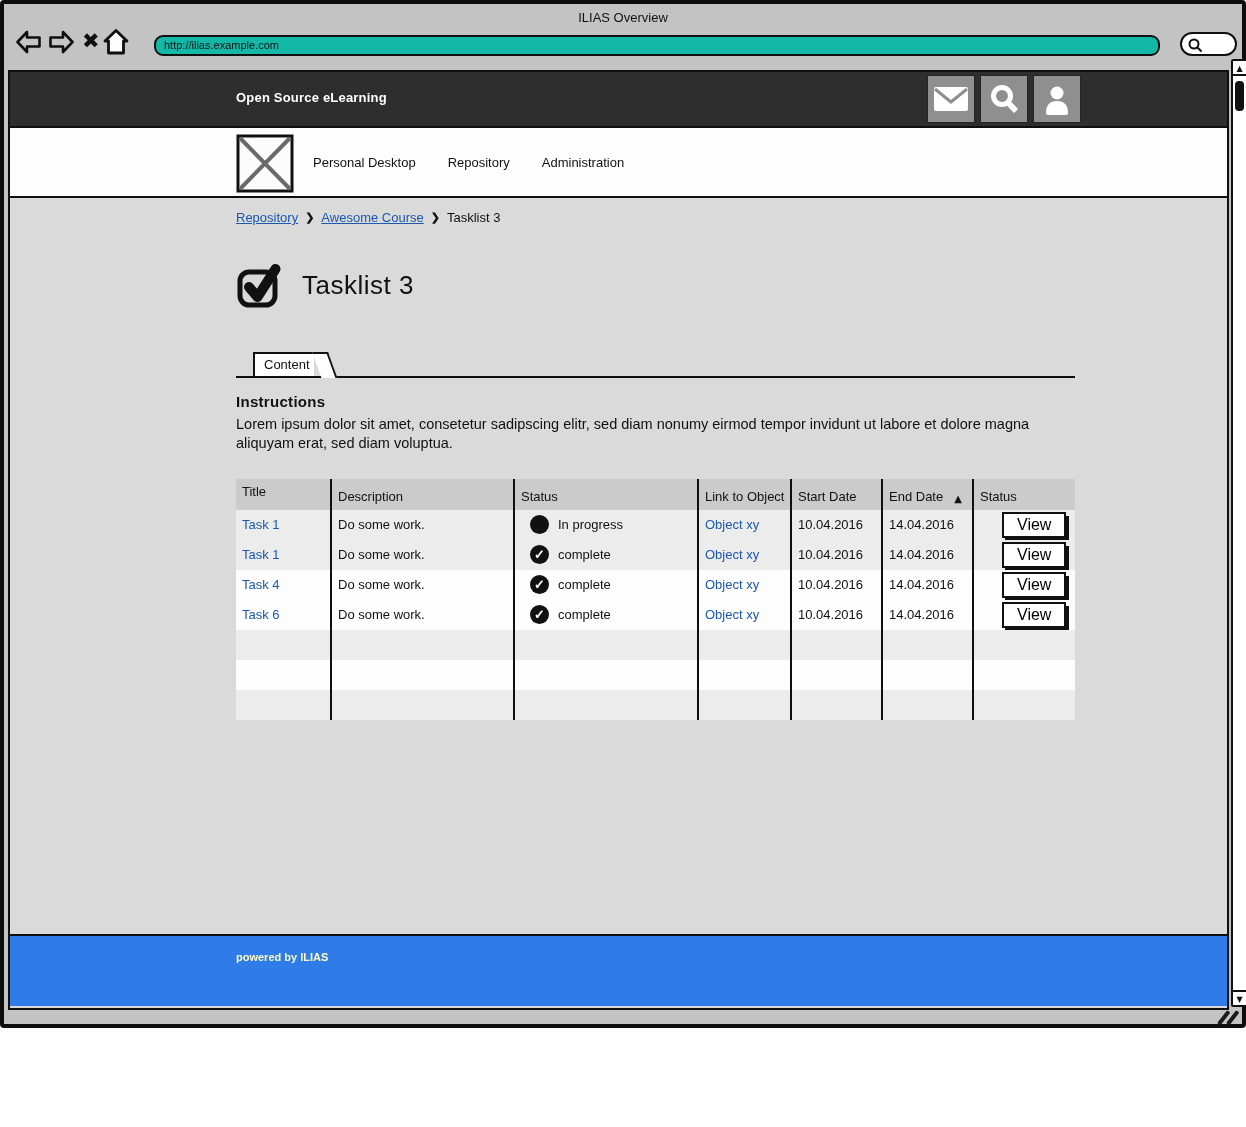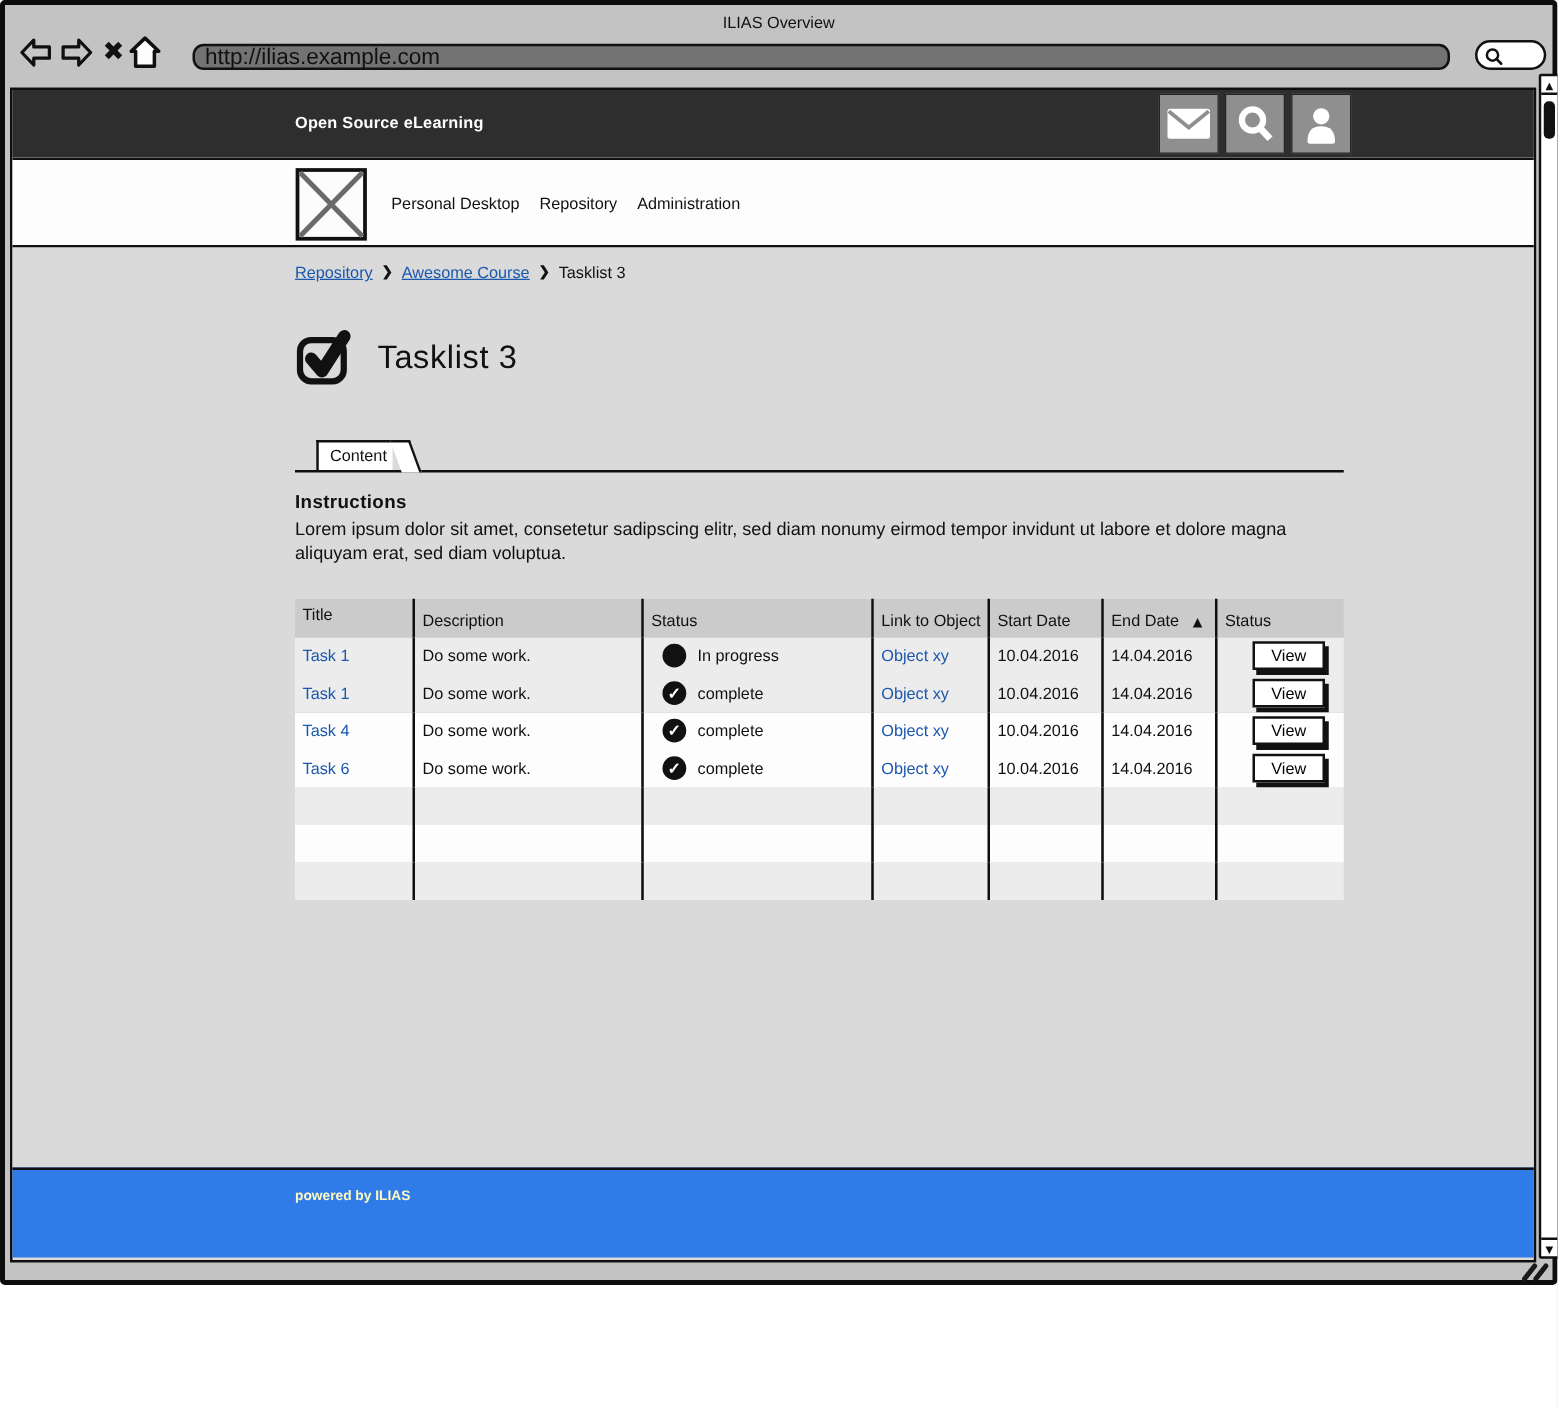--- a/index.html
+++ b/index.html
@@ -6,36 +6,36 @@
   body { background:#fff; font-family:"Liberation Sans", sans-serif; color:#111; }
   .screen { position:relative; width:1246px; height:1127px; background:#fff; overflow:hidden; }
 
   
   .window { position:absolute; left:0; top:0; width:1246px; height:1028px;
             background:#c3c3c3; border:4px solid #0d0d0d; border-radius:4px; }
   .titlebar { height:24px; text-align:center; font-size:13px; padding-top:6px; color:#111; }
   .toolbar { position:relative; height:36px; }
   .tool-icon { position:absolute; cursor:pointer; }
   .icon-x { font-family:"DejaVu Sans", sans-serif; font-size:21px; font-weight:bold; line-height:22px; }
-  .urlbar { position:absolute; left:150px; top:7px; width:1006px; height:21px; background:#737373;
-            border:2px solid #111; border-radius:9px; font-size:18px; line-height:17px; padding-left:8px; }
+  .urlbar { position:absolute; left:150px; top:7px; width:1006px; height:21px; background:#14b8a6;
+            border:2px solid #111; border-radius:9px; font-size:11px; line-height:17px; padding-left:8px; }
   .search-pill { position:absolute; left:1176px; top:4px; width:57px; height:24px; background:#fff;
                  border:2px solid #111; border-radius:12px; }
 
   
   .content { position:absolute; left:4px; top:66px; width:1221px; height:940px;
              border:2px solid #0f0f0f; background:#dadada; }
   .app-header { position:relative; height:54px; background:var(--dark,#2e2e2e); }
   .brand { position:absolute; left:226px; top:18px; color:#fff; font-size:13px; font-weight:bold; letter-spacing:.2px; }
   .header-buttons { position:absolute; left:917px; top:3px; display:flex; gap:5px; }
   .hbtn { width:48px; height:48px; background:#8f8f8f; border:1px solid #242424; display:flex;
           align-items:center; justify-content:center; cursor:pointer; padding:0; }
   .app-nav { position:relative; height:72px; background:#fdfdfd; border-top:2px solid #0f0f0f; border-bottom:2px solid #0f0f0f; }
   .logo { position:absolute; left:226px; top:6px; }
-  .nav-links { position:absolute; left:303px; top:0; height:100%; display:flex; align-items:center; gap:16px; }
+  .nav-links { position:absolute; left:303px; top:0; height:100%; display:flex; align-items:center; gap:32px; }
   .nav-link { font-size:13px; cursor:pointer; }
   .app-body { position:relative; height:736px; background:#dadada; padding:12px 0 0 226px; }
   .app-footer { position:relative; height:72px; background:var(--footer,#2f7ce8); border-top:2px solid #0f0f0f; }
   .app-footer span { position:absolute; left:226px; top:15px; color:#fef9c3; font-size:11px; font-weight:bold; }
 
   
   .breadcrumb { display:flex; align-items:center; gap:7px; font-size:13px; }
   .crumb-link { color:var(--link,#1b58ae); text-decoration:underline; cursor:pointer; }
   .crumb-sep { font-size:11px; font-weight:bold; color:#111; }
 
@@ -67,21 +67,21 @@
   .th-inner { display:flex; justify-content:space-between; align-items:flex-end; }
   .sort-glyph { font-family:"DejaVu Sans", sans-serif; font-size:10px; padding-right:6px; }
   .cell-link { color:var(--link,#1b58ae); cursor:pointer; }
   td.title-cell { padding-left:9px; }
   .status-flex { display:flex; align-items:center; gap:9px; padding-left:9px; }
   .dot { width:19px; height:19px; border-radius:50%; flex:0 0 auto; }
   .dot.in-progress, .dot.complete { background:#111; }
   .dot.complete { color:#fff; font-size:13px; font-weight:bold; display:flex; align-items:center; justify-content:center; line-height:1; }
   .dot.open { background:transparent; border:3px solid #111; }
   .view-btn { display:inline-block; margin-left:22px; background:#fff; border:2px solid #111;
-              box-shadow:3px 4px 0 #111; font-size:13px; font-family:inherit; padding:2px 13px; cursor:pointer; }
+              box-shadow:3px 4px 0 #111; font-size:16px; font-family:inherit; padding:2px 13px; cursor:pointer; }
 
   
   .scrollbar { position:absolute; left:1227px; top:55px; width:17px; height:948px; background:#fff;
                border:2px solid #111; border-radius:2px; }
   .sb-btn { position:absolute; left:0; width:100%; height:15px; text-align:center; font-size:8px;
             line-height:15px; font-family:"DejaVu Sans", sans-serif; cursor:pointer; }
   .sb-up { top:0; border-bottom:2px solid #111; }
   .sb-down { bottom:0; border-top:2px solid #111; }
   .sb-thumb { position:absolute; left:2px; top:20px; width:9px; height:30px; background:#111; border-radius:4px; cursor:grab; }
 

